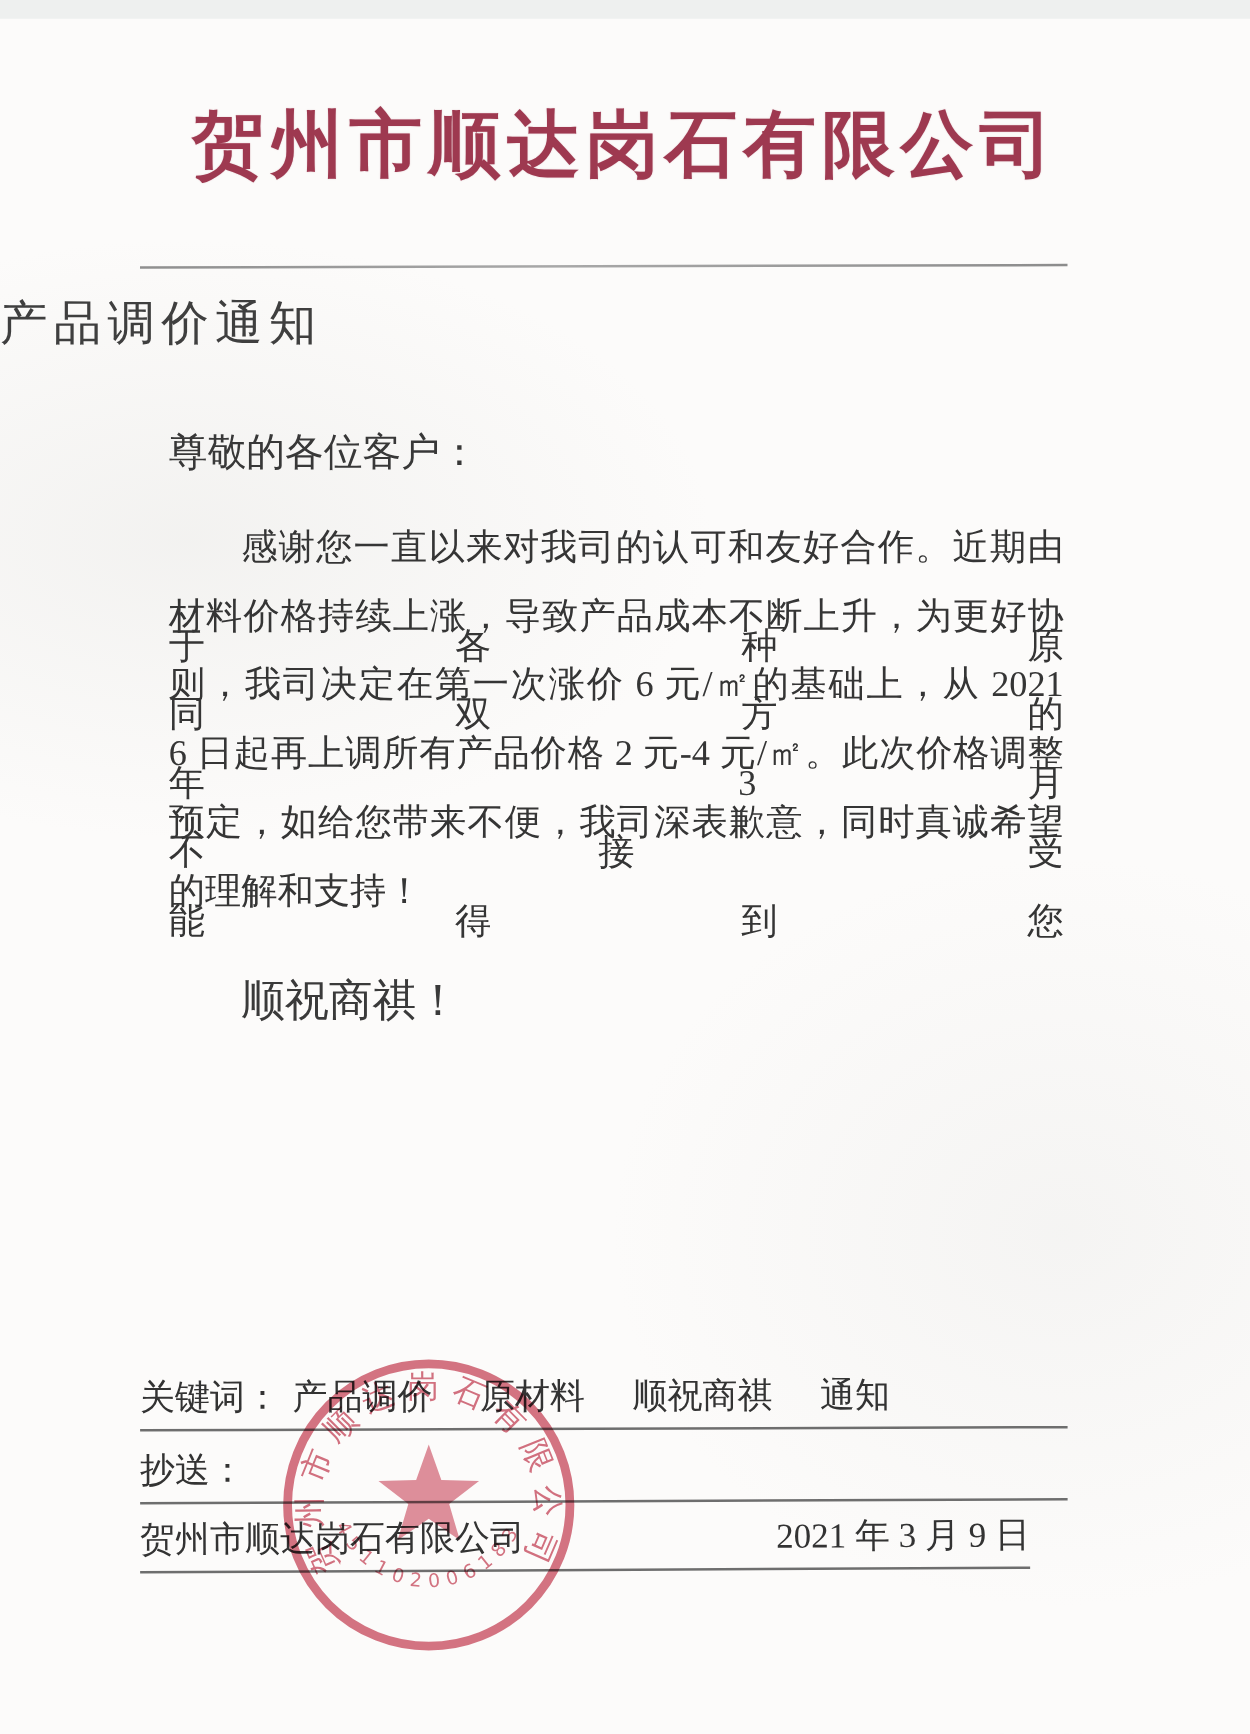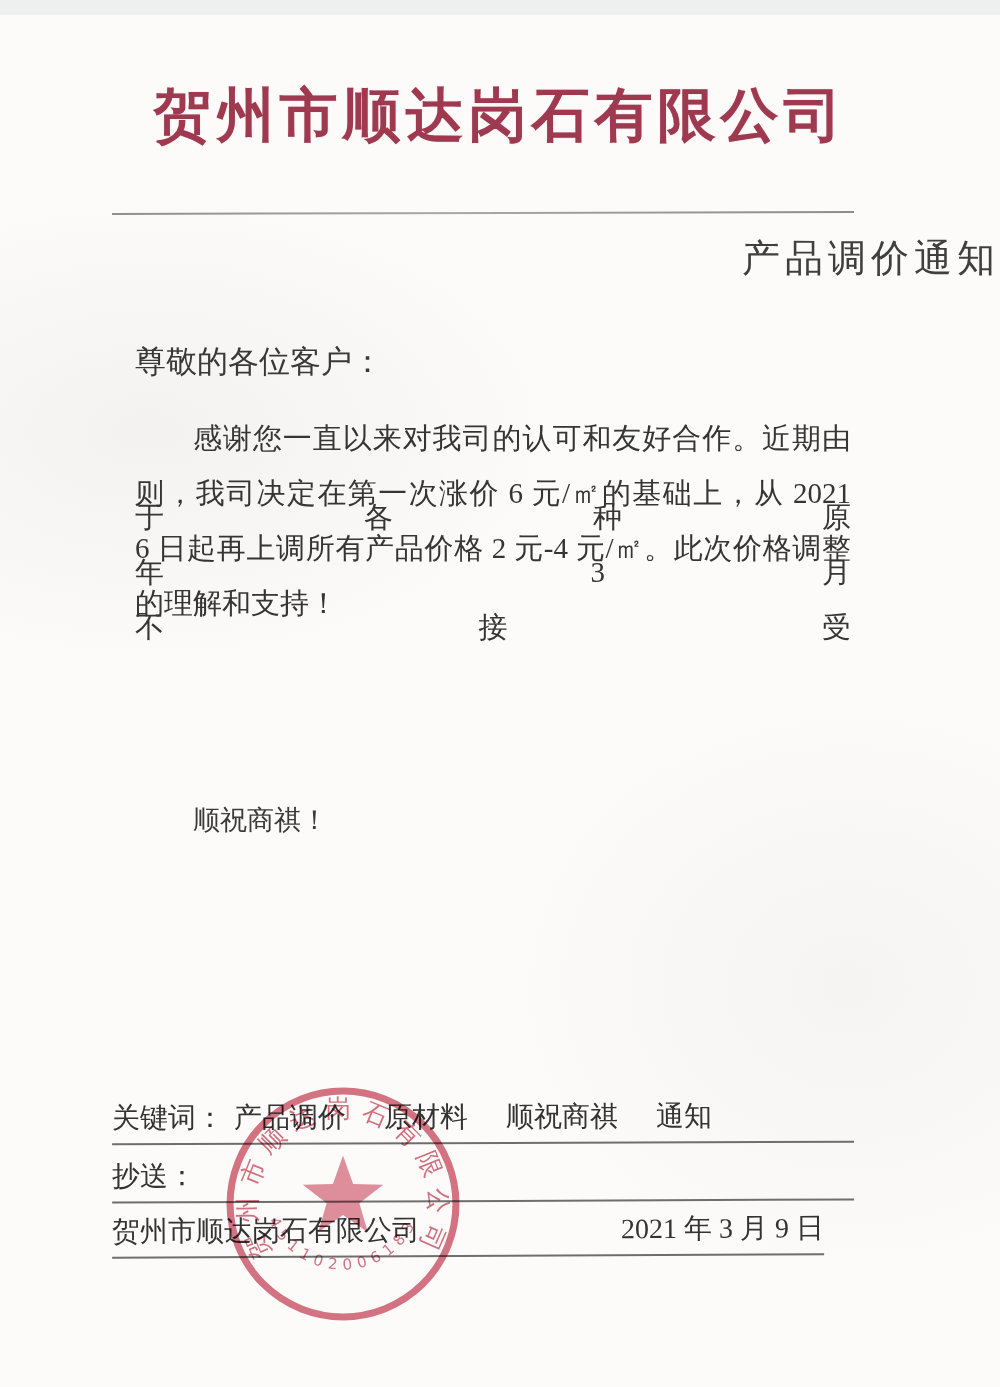--- a/index.html
+++ b/index.html
@@ -34,21 +34,21 @@
     position: absolute;
     top: 197px; left: 112px;
     width: 742px; height: 2px;
     background: linear-gradient(to right, #8f8f8f, #a8a8a8 45%, #8c8c8c);
     transform: rotate(-0.15deg);
   }
 
   .doc-subtitle {
     position: absolute;
     top: 218px; left: 0; right: 0;
-    text-align: right;
+    text-align: left;
     font-size: 38px;
     letter-spacing: 5px;
     color: #3f3f3f;
   }
 
   .salutation {
     position: absolute;
     top: 326px; left: 135px;
     font-size: 31px;
     color: #383838;
@@ -68,22 +68,22 @@
   }
   .body-line.justify {
     text-align: justify;
     text-align-last: justify;
     white-space: normal;
   }
   .body-line.first { text-indent: 58px; }
 
   .closing {
     position: absolute;
-    top: 787px; left: 193px;
-    font-size: 27px;
+    top: 762px; left: 193px;
+    font-size: 35px;
     color: #3a3a3a;
   }
 
   .footer-row {
     position: absolute;
     left: 112px;
     width: 742px;
     font-size: 28px;
     color: #333;
     padding-bottom: 6px;
@@ -129,22 +129,24 @@
   <div class="company-title">贺州市顺达岗石有限公司</div>
 
   <div class="title-divider"></div>
 
   <div class="doc-subtitle">产品调价通知</div>
 
   <div class="salutation">尊敬的各位客户：</div>
 
   <div class="body-text">
     <div class="body-line justify first">感谢您一直以来对我司的认可和友好合作。近期由于各种原</div>
+    <div class="body-line justify">材料价格持续上涨，导致产品成本不断上升，为更好协同双方的</div>
     <div class="body-line justify">则，我司决定在第一次涨价 6 元/㎡的基础上，从 2021 年 3 月</div>
     <div class="body-line justify">6 日起再上调所有产品价格 2 元-4 元/㎡。此次价格调整不接受</div>
+    <div class="body-line justify">预定，如给您带来不便，我司深表歉意，同时真诚希望能得到您</div>
     <div class="body-line">的理解和支持！</div>
   </div>
 
   <div class="closing">顺祝商祺！</div>
 
   <div class="footer-row row-keywords">
     <span>关键词：</span>
     <span class="kw-item first">产品调价</span>
     <span class="kw-item">原材料</span>
     <span class="kw-item">顺祝商祺</span>

